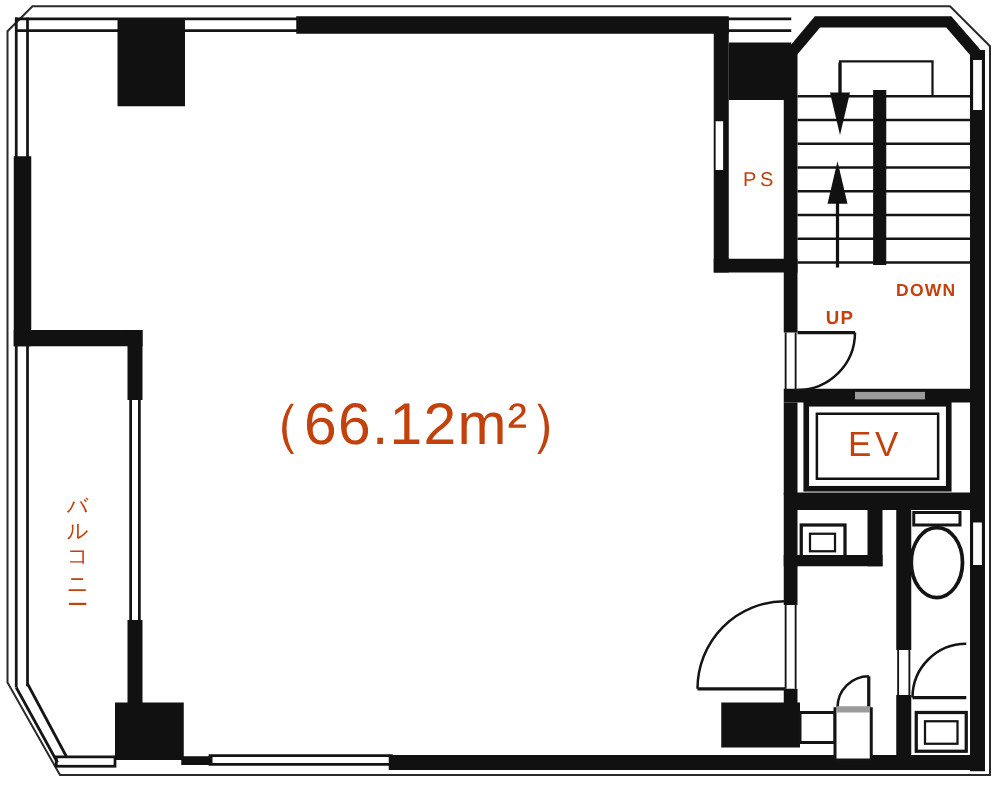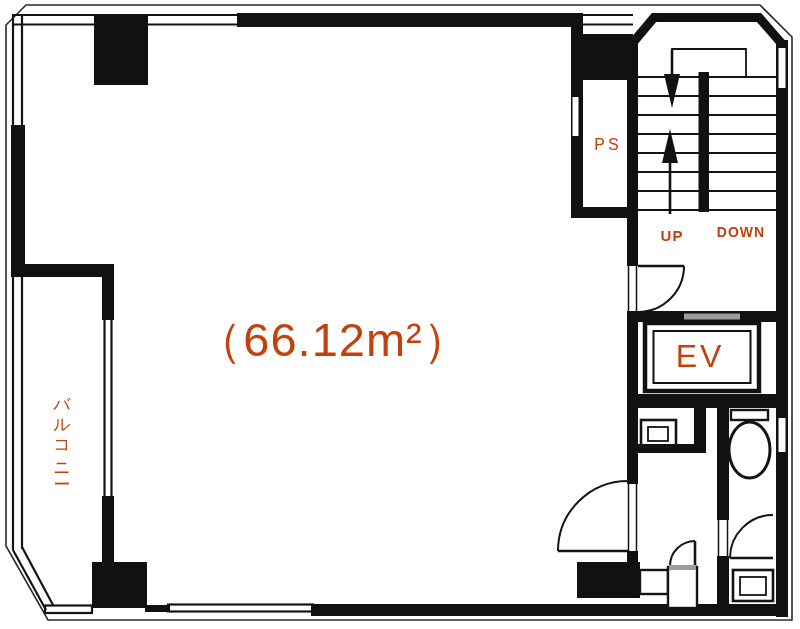--- a/index.html
+++ b/index.html
@@ -20,23 +20,23 @@
   }
   .label-area-tsubo{font-size:51px;letter-spacing:2px;}
   .label-area-sqm{font-size:47px;letter-spacing:1px;}
   .label-balcony{
     font-size:17px;
     writing-mode:vertical-rl;
     text-orientation:mixed;
     letter-spacing:3px;
   }
   .label-ps{font-size:16px;letter-spacing:3px;}
-  .label-up{font-size:15px;font-weight:700;letter-spacing:1px;}
+  .label-up{font-size:15px;font-weight:700;letter-spacing:1px;margin-top:20px;}
   .label-down{font-size:14px;font-weight:700;letter-spacing:1px;}
-  .label-ev{font-size:32px;letter-spacing:3px;}
+  .label-ev{font-size:28px;letter-spacing:3px;}
 </style>
 </head>
 <body>
 
 <div class="stage">
 
   <svg width="800" height="629" viewBox="0 0 800 629">
 
     <g fill="none" stroke="#2a2a2a" stroke-width="1.6">
       <path d="M 26,5 H 760 L 792,37 V 620 H 48 L 6,546 V 25 Z"></path>

